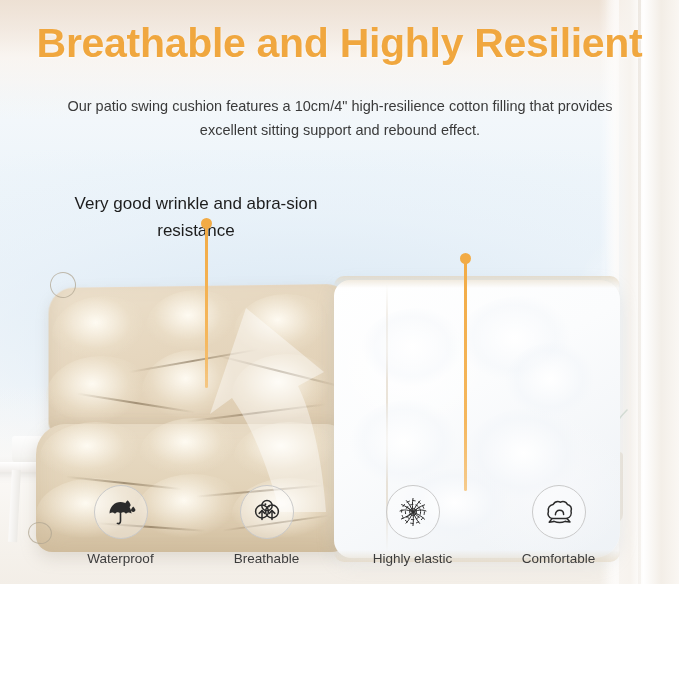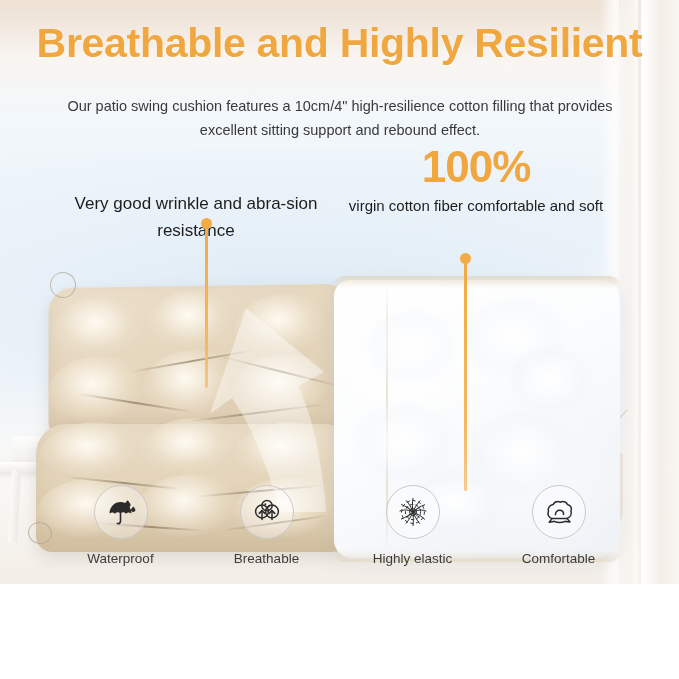--- a/index.html
+++ b/index.html
@@ -356,24 +356,20 @@
       <div class="fluff" style="left:12px;  top:120px; width:128px; height:104px;"></div>
       <div class="fluff" style="left:126px; top:128px; width:140px; height:112px;"></div>
       <div class="fluff" style="left:64px;  top:188px; width:126px; height:86px;"></div>
       <div class="fluff" style="left:168px; top:62px;  width:106px; height:92px;"></div>
     </div>
 
   </div>
 
   <div class="callout-left">Very good wrinkle and abra-sion resistance</div>
 
-  <div class="callout-right">
-    <div class="pct">100%</div>
-    <div class="desc">virgin cotton fiber comfortable and soft</div>
-  </div>
 
   <div class="pointer" id="pointer-left">
     <span class="dot"></span>
     <span class="stem"></span>
   </div>
   <div class="pointer" id="pointer-right">
     <span class="dot"></span>
     <span class="stem"></span>
   </div>
 

